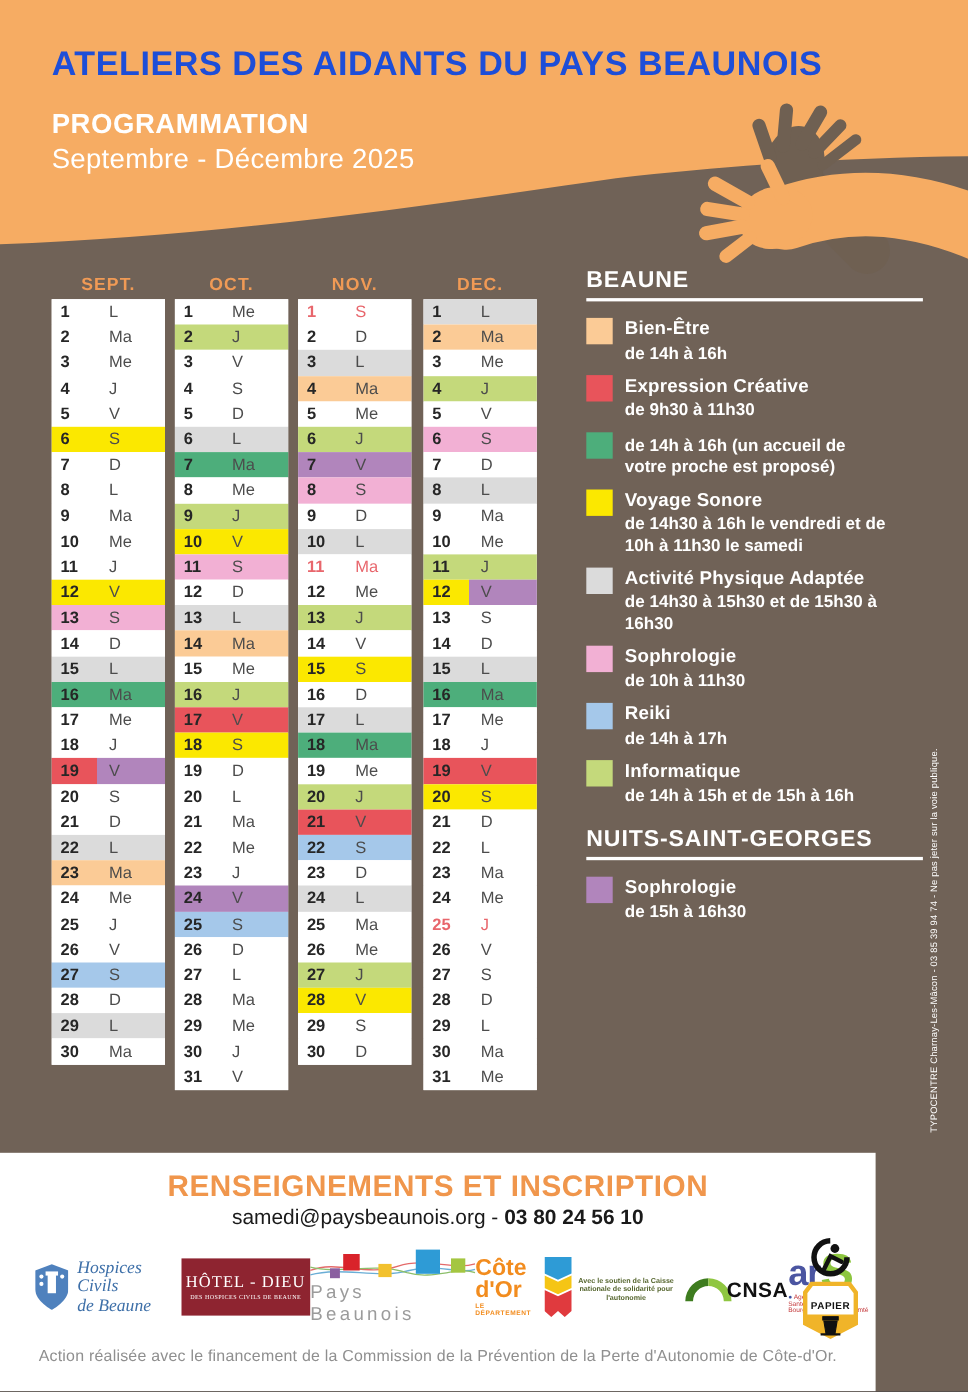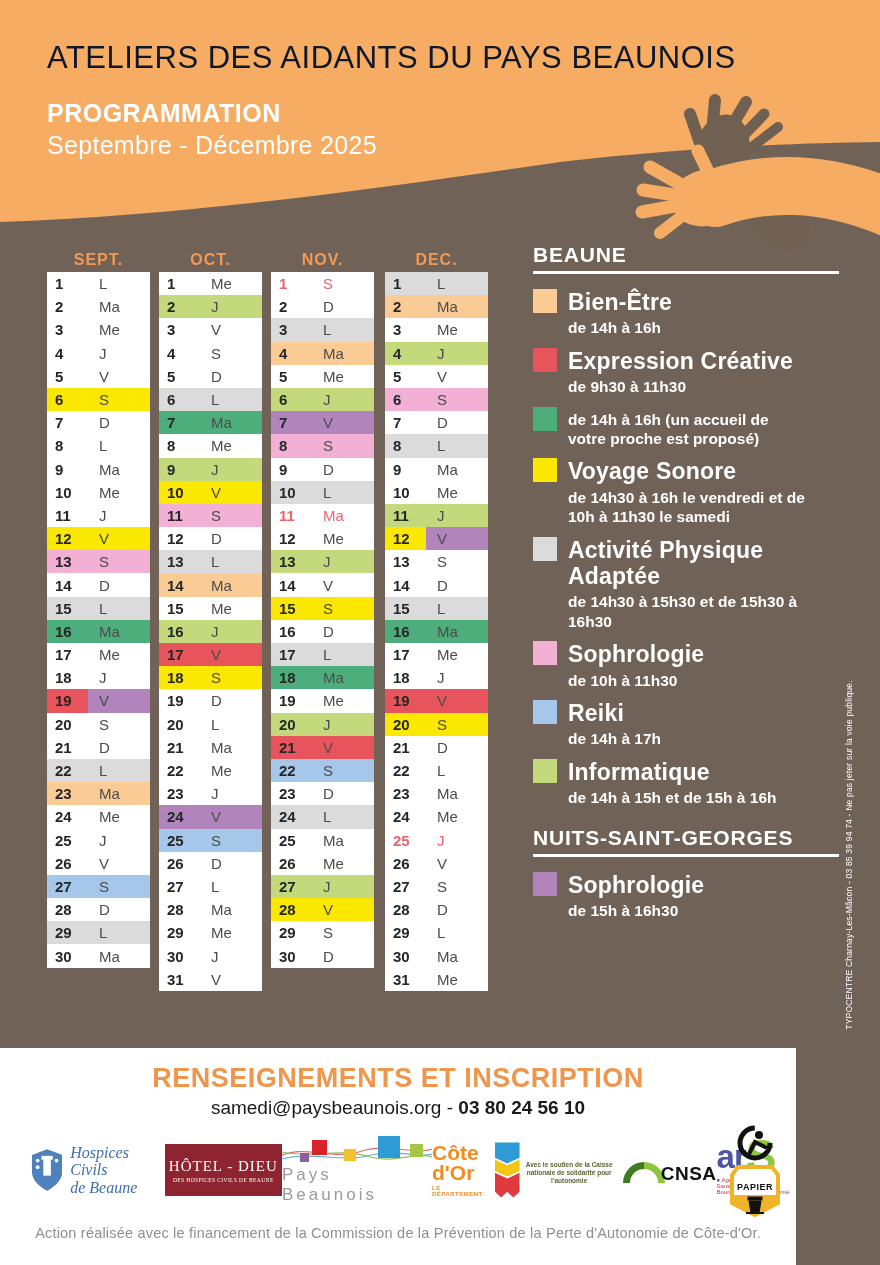--- a/index.html
+++ b/index.html
@@ -4,41 +4,41 @@
 <style>
   html,body{margin:0;padding:0;background:#444;}
   .page{
     position:relative;width:880px;height:1265px;margin:0 auto;
     background:#706257;overflow:hidden;
     font-family:"Liberation Sans", sans-serif;
   }
   
   .header{position:absolute;top:0;left:0;width:880px;height:250px;background:#F6AC63;}
   .header svg{position:absolute;top:0;left:0;}
-  .title{position:absolute;left:47px;top:40px;font-size:31px;font-weight:normal;
-    color:#0f172a;letter-spacing:.5px;white-space:nowrap;}
+  .title{position:absolute;left:47px;top:40px;font-size:31px;font-weight:bold;
+    color:#1d4ed8;letter-spacing:.5px;white-space:nowrap;}
   .prog{position:absolute;left:47px;top:99px;font-size:25px;font-weight:bold;color:#fff;letter-spacing:.5px;}
   .dates{position:absolute;left:47px;top:131px;font-size:25px;color:#fff;letter-spacing:.3px;}
   
   .calendar{position:absolute;left:47px;top:251px;width:450px;}
   .month-col{position:absolute;top:0;width:103px;}
   .month-label{height:19px;text-align:center;color:#F09A55;font-weight:bold;
     font-size:16px;letter-spacing:1px;}
   .month-days{margin-top:2px;background:#fff;}
   .day-row{height:23.2px;display:flex;align-items:center;font-size:15px;line-height:1;}
   .day-num{width:30px;padding-left:8px;font-weight:bold;color:#262626;flex:none;}
   .day-letter{padding-left:14px;color:#4C4C4C;}
   .day-row.hol .day-num,.day-row.hol .day-letter{color:#E8666C;}
   
   .legend{position:absolute;left:533px;top:243px;width:306px;color:#fff;}
   .legend-title{font-size:21px;font-weight:bold;letter-spacing:.8px;}
   .legend-rule{height:3px;background:#fff;margin:4px 0 15px;}
   .legend-item{display:flex;gap:11px;margin-bottom:10px;}
   .swatch{width:24px;height:24px;flex:none;}
-  .li-label{font-size:23px;font-weight:bold;line-height:1.15;letter-spacing:.2px;}
+  .li-label{font-size:17px;font-weight:bold;line-height:1.15;letter-spacing:.2px;}
   .li-time{font-size:15.5px;line-height:1.25;margin-top:3px;font-weight:bold;max-width:240px;}
   .legend-section + .legend-section{margin-top:18px;}
   
   .side-text{position:absolute;left:849px;top:855px;
     transform:translate(-50%,-50%) rotate(-90deg);
     font-size:8.5px;color:#fff;white-space:nowrap;letter-spacing:.2px;}
   
   .footer{position:absolute;left:0;top:1048px;width:796px;height:217px;background:#fff;}
   .f-heading{text-align:center;margin-top:15px;font-size:27px;font-weight:bold;
     color:#F0964C;letter-spacing:.5px;}

